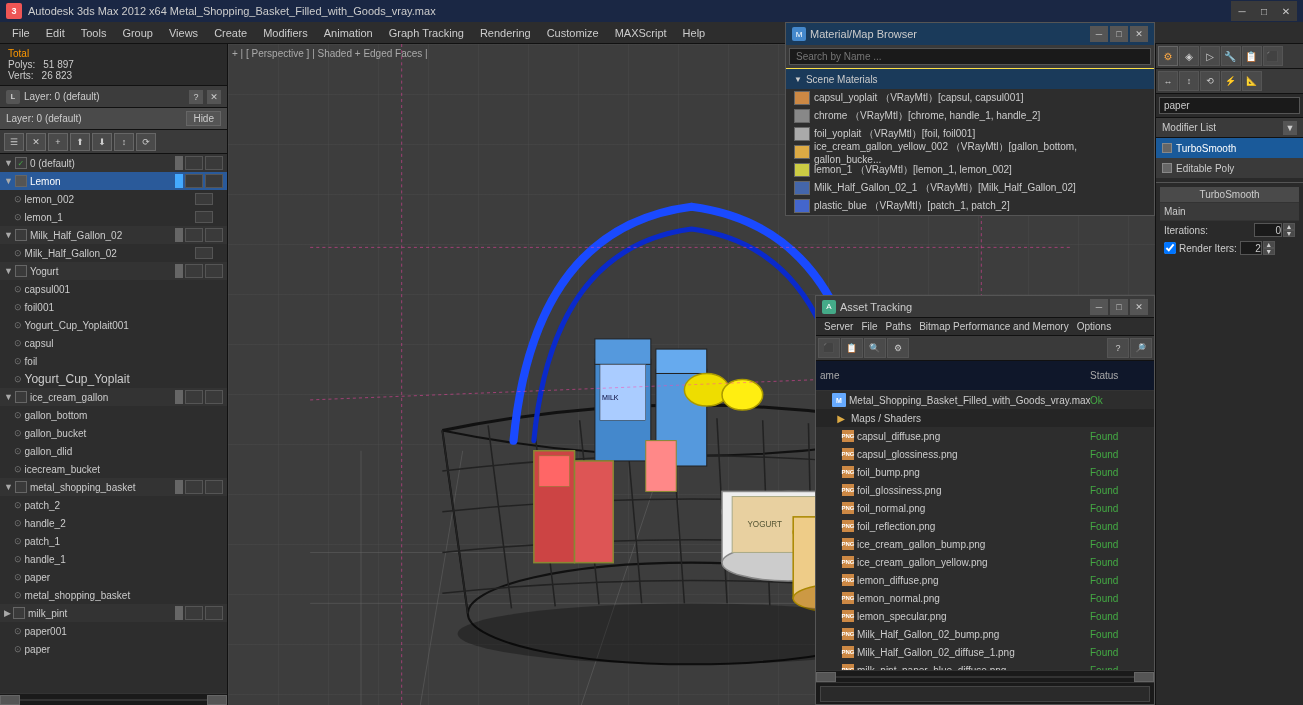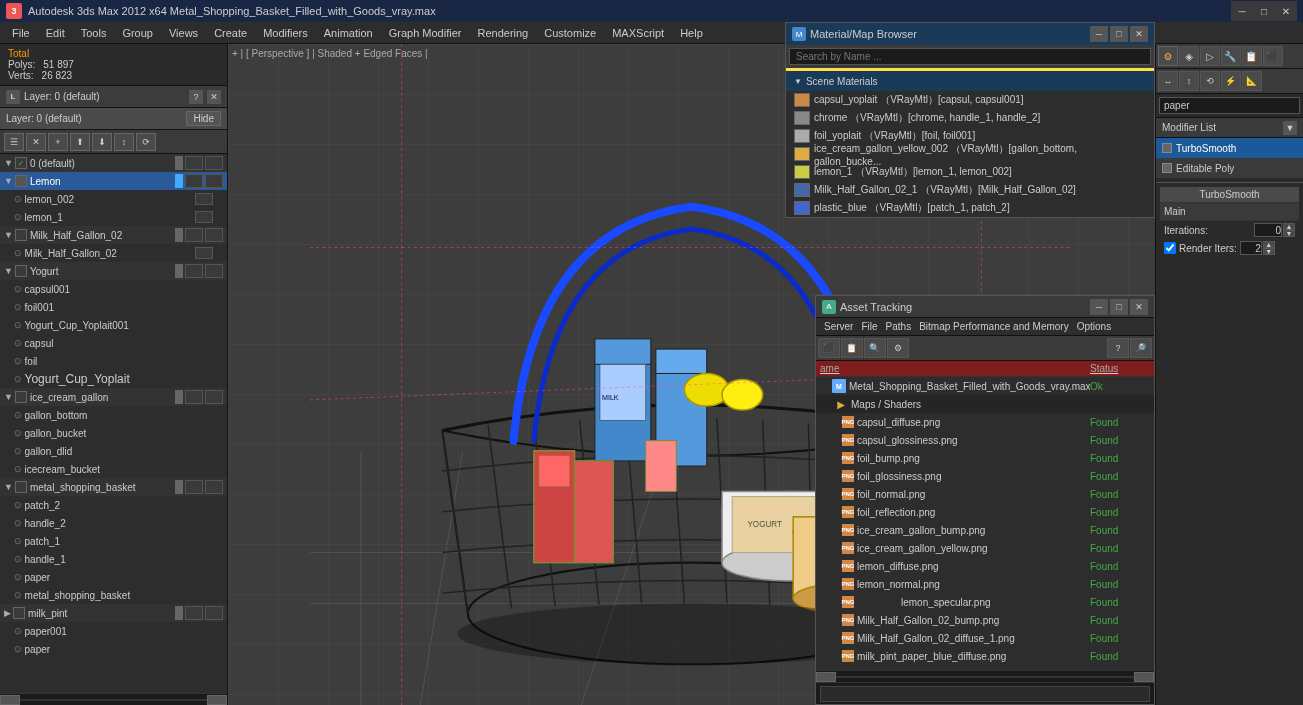--- a/index.html
+++ b/index.html
@@ -28,21 +28,21 @@
 
   <div style="background:#2d2d2d; height:22px; display:flex; align-items:center; padding:0 4px; border-bottom:1px solid #111;">
     <div class="menu-item">File</div>
     <div class="menu-item">Edit</div>
     <div class="menu-item">Tools</div>
     <div class="menu-item">Group</div>
     <div class="menu-item">Views</div>
     <div class="menu-item">Create</div>
     <div class="menu-item">Modifiers</div>
     <div class="menu-item">Animation</div>
-    <div class="menu-item">Graph Modifier</div>
+    <div class="menu-item">Graph Tracking</div>
     <div class="menu-item">Rendering</div>
     <div class="menu-item">Customize</div>
     <div class="menu-item">MAXScript</div>
     <div class="menu-item">Help</div>
   </div>
 
   <div style="display:flex; flex:1; overflow:hidden;">
 
     <div style="width:228px; background:#2d2d2d; border-right:1px solid #111; display:flex; flex-direction:column; flex-shrink:0;">
 
@@ -389,21 +389,21 @@
     <div style="display:flex;align-items:center;gap:4px;">
       <div style="width:14px;height:14px;background:#4488cc;border-radius:2px;display:flex;align-items:center;justify-content:center;font-size:8px;color:#fff;">M</div>
       <span style="font-size:11px;color:#ccc;">Material/Map Browser</span>
     </div>
     <div style="display:flex;gap:2px;">
       <div style="width:18px;height:16px;background:#555;display:flex;align-items:center;justify-content:center;cursor:pointer;font-size:9px;color:#ccc;">─</div>
       <div style="width:18px;height:16px;background:#555;display:flex;align-items:center;justify-content:center;cursor:pointer;font-size:9px;color:#ccc;">□</div>
       <div style="width:18px;height:16px;background:#555;display:flex;align-items:center;justify-content:center;cursor:pointer;font-size:9px;color:#ccc;">✕</div>
     </div>
   </div>
-  <div style="padding:3px;background:#3a3a3a;border-bottom:3px solid #fde047;">
+  <div style="padding:3px;background:#3a3a3a;border-bottom:1px solid #fde047;">
     <input type="text" style="width: 100%; background: rgb(26, 26, 26); border: 1px solid rgb(85, 85, 85); color: rgb(204, 204, 204); padding: 2px 6px; font-size: 10px;" placeholder="Search by Name ...">
   </div>
   <div style="background:#1a3a5a;padding:2px 8px;font-size:10px;color:#ccc;display:flex;align-items:center;height:20px;cursor:pointer;">
     <span style="margin-right:4px;font-size:8px;">▼</span>
     <span>Scene Materials</span>
   </div>
 
   <div style="flex:1;">
     <div style="padding:2px 8px;height:18px;display:flex;align-items:center;cursor:pointer;font-size:10px;color:#ccc;">
       <div style="width:16px;height:14px;background:#c84;border:1px solid #666;margin-right:4px;flex-shrink:0;"></div>
@@ -460,21 +460,21 @@
   <div style="background:#3a3a3a;display:flex;padding:2px;gap:1px;border-bottom:1px solid #111;">
     <div style="width:22px;height:20px;background:#4a4a4a;border:1px solid #555;display:flex;align-items:center;justify-content:center;cursor:pointer;font-size:9px;color:#ccc;">⬛</div>
     <div style="width:22px;height:20px;background:#4a4a4a;border:1px solid #555;display:flex;align-items:center;justify-content:center;cursor:pointer;font-size:9px;color:#ccc;">📋</div>
     <div style="width:22px;height:20px;background:#4a4a4a;border:1px solid #555;display:flex;align-items:center;justify-content:center;cursor:pointer;font-size:9px;color:#ccc;">🔍</div>
     <div style="width:22px;height:20px;background:#4a4a4a;border:1px solid #555;display:flex;align-items:center;justify-content:center;cursor:pointer;font-size:9px;color:#ccc;">⚙</div>
     <div style="flex:1;"></div>
     <div style="width:22px;height:20px;background:#4a4a4a;border:1px solid #555;display:flex;align-items:center;justify-content:center;cursor:pointer;font-size:9px;color:#ccc;">?</div>
     <div style="width:22px;height:20px;background:#4a4a4a;border:1px solid #555;display:flex;align-items:center;justify-content:center;cursor:pointer;font-size:9px;color:#ccc;">🔎</div>
   </div>
 
-  <div style="background:#7f1d1d;display:flex;padding:2px 4px;border-bottom:1px solid #333;text-decoration:underline;">
+  <div style="background:#0f172a;display:flex;padding:9px 4px;border-bottom:1px solid #333;">
     <span style="flex:1;font-size:10px;color:#aaa;">ame</span>
     <span style="width:60px;font-size:10px;color:#aaa;">Status</span>
   </div>
 
   <div style="flex:1;overflow-y:auto;">
 
 
     <div style="display:flex;align-items:center;padding:1px 4px;height:18px;font-size:10px;padding-left:16px;cursor:pointer;">
       <div style="width:14px;height:14px;margin-right:3px;flex-shrink:0;background:#6af;border-radius:1px;display:flex;align-items:center;justify-content:center;font-size:7px;color:#fff;font-weight:bold;">M</div>
       <span style="flex:1;color:#ccc;overflow:hidden;white-space:nowrap;">Metal_Shopping_Basket_Filled_with_Goods_vray.max</span>
@@ -530,21 +530,21 @@
     <div style="display:flex;align-items:center;padding:1px 4px;height:18px;font-size:10px;padding-left:26px;cursor:pointer;">
       <div style="width:12px;height:12px;margin-right:3px;flex-shrink:0;background:#c84;display:flex;align-items:center;justify-content:center;font-size:6px;color:#fff;font-weight:bold;">PNG</div>
       <span style="flex:1;color:#ccc;overflow:hidden;white-space:nowrap;">lemon_diffuse.png</span>
       <span style="width:60px;font-size:10px;color:#4a4;">Found</span>
     </div>
     <div style="display:flex;align-items:center;padding:1px 4px;height:18px;font-size:10px;padding-left:26px;cursor:pointer;">
       <div style="width:12px;height:12px;margin-right:3px;flex-shrink:0;background:#c84;display:flex;align-items:center;justify-content:center;font-size:6px;color:#fff;font-weight:bold;">PNG</div>
       <span style="flex:1;color:#ccc;overflow:hidden;white-space:nowrap;">lemon_normal.png</span>
       <span style="width:60px;font-size:10px;color:#4a4;">Found</span>
     </div>
-    <div style="display:flex;align-items:center;padding:1px 4px;height:18px;font-size:10px;padding-left:26px;cursor:pointer;gap:44px;">
+    <div style="display:flex;align-items:center;padding:1px 4px;height:18px;font-size:10px;padding-left:26px;cursor:pointer;">
       <div style="width:12px;height:12px;margin-right:3px;flex-shrink:0;background:#c84;display:flex;align-items:center;justify-content:center;font-size:6px;color:#fff;font-weight:bold;">PNG</div>
       <span style="flex:1;color:#ccc;overflow:hidden;white-space:nowrap;">lemon_specular.png</span>
       <span style="width:60px;font-size:10px;color:#4a4;">Found</span>
     </div>
     <div style="display:flex;align-items:center;padding:1px 4px;height:18px;font-size:10px;padding-left:26px;cursor:pointer;">
       <div style="width:12px;height:12px;margin-right:3px;flex-shrink:0;background:#c84;display:flex;align-items:center;justify-content:center;font-size:6px;color:#fff;font-weight:bold;">PNG</div>
       <span style="flex:1;color:#ccc;overflow:hidden;white-space:nowrap;">Milk_Half_Gallon_02_bump.png</span>
       <span style="width:60px;font-size:10px;color:#4a4;">Found</span>
     </div>
     <div style="display:flex;align-items:center;padding:1px 4px;height:18px;font-size:10px;padding-left:26px;cursor:pointer;">

